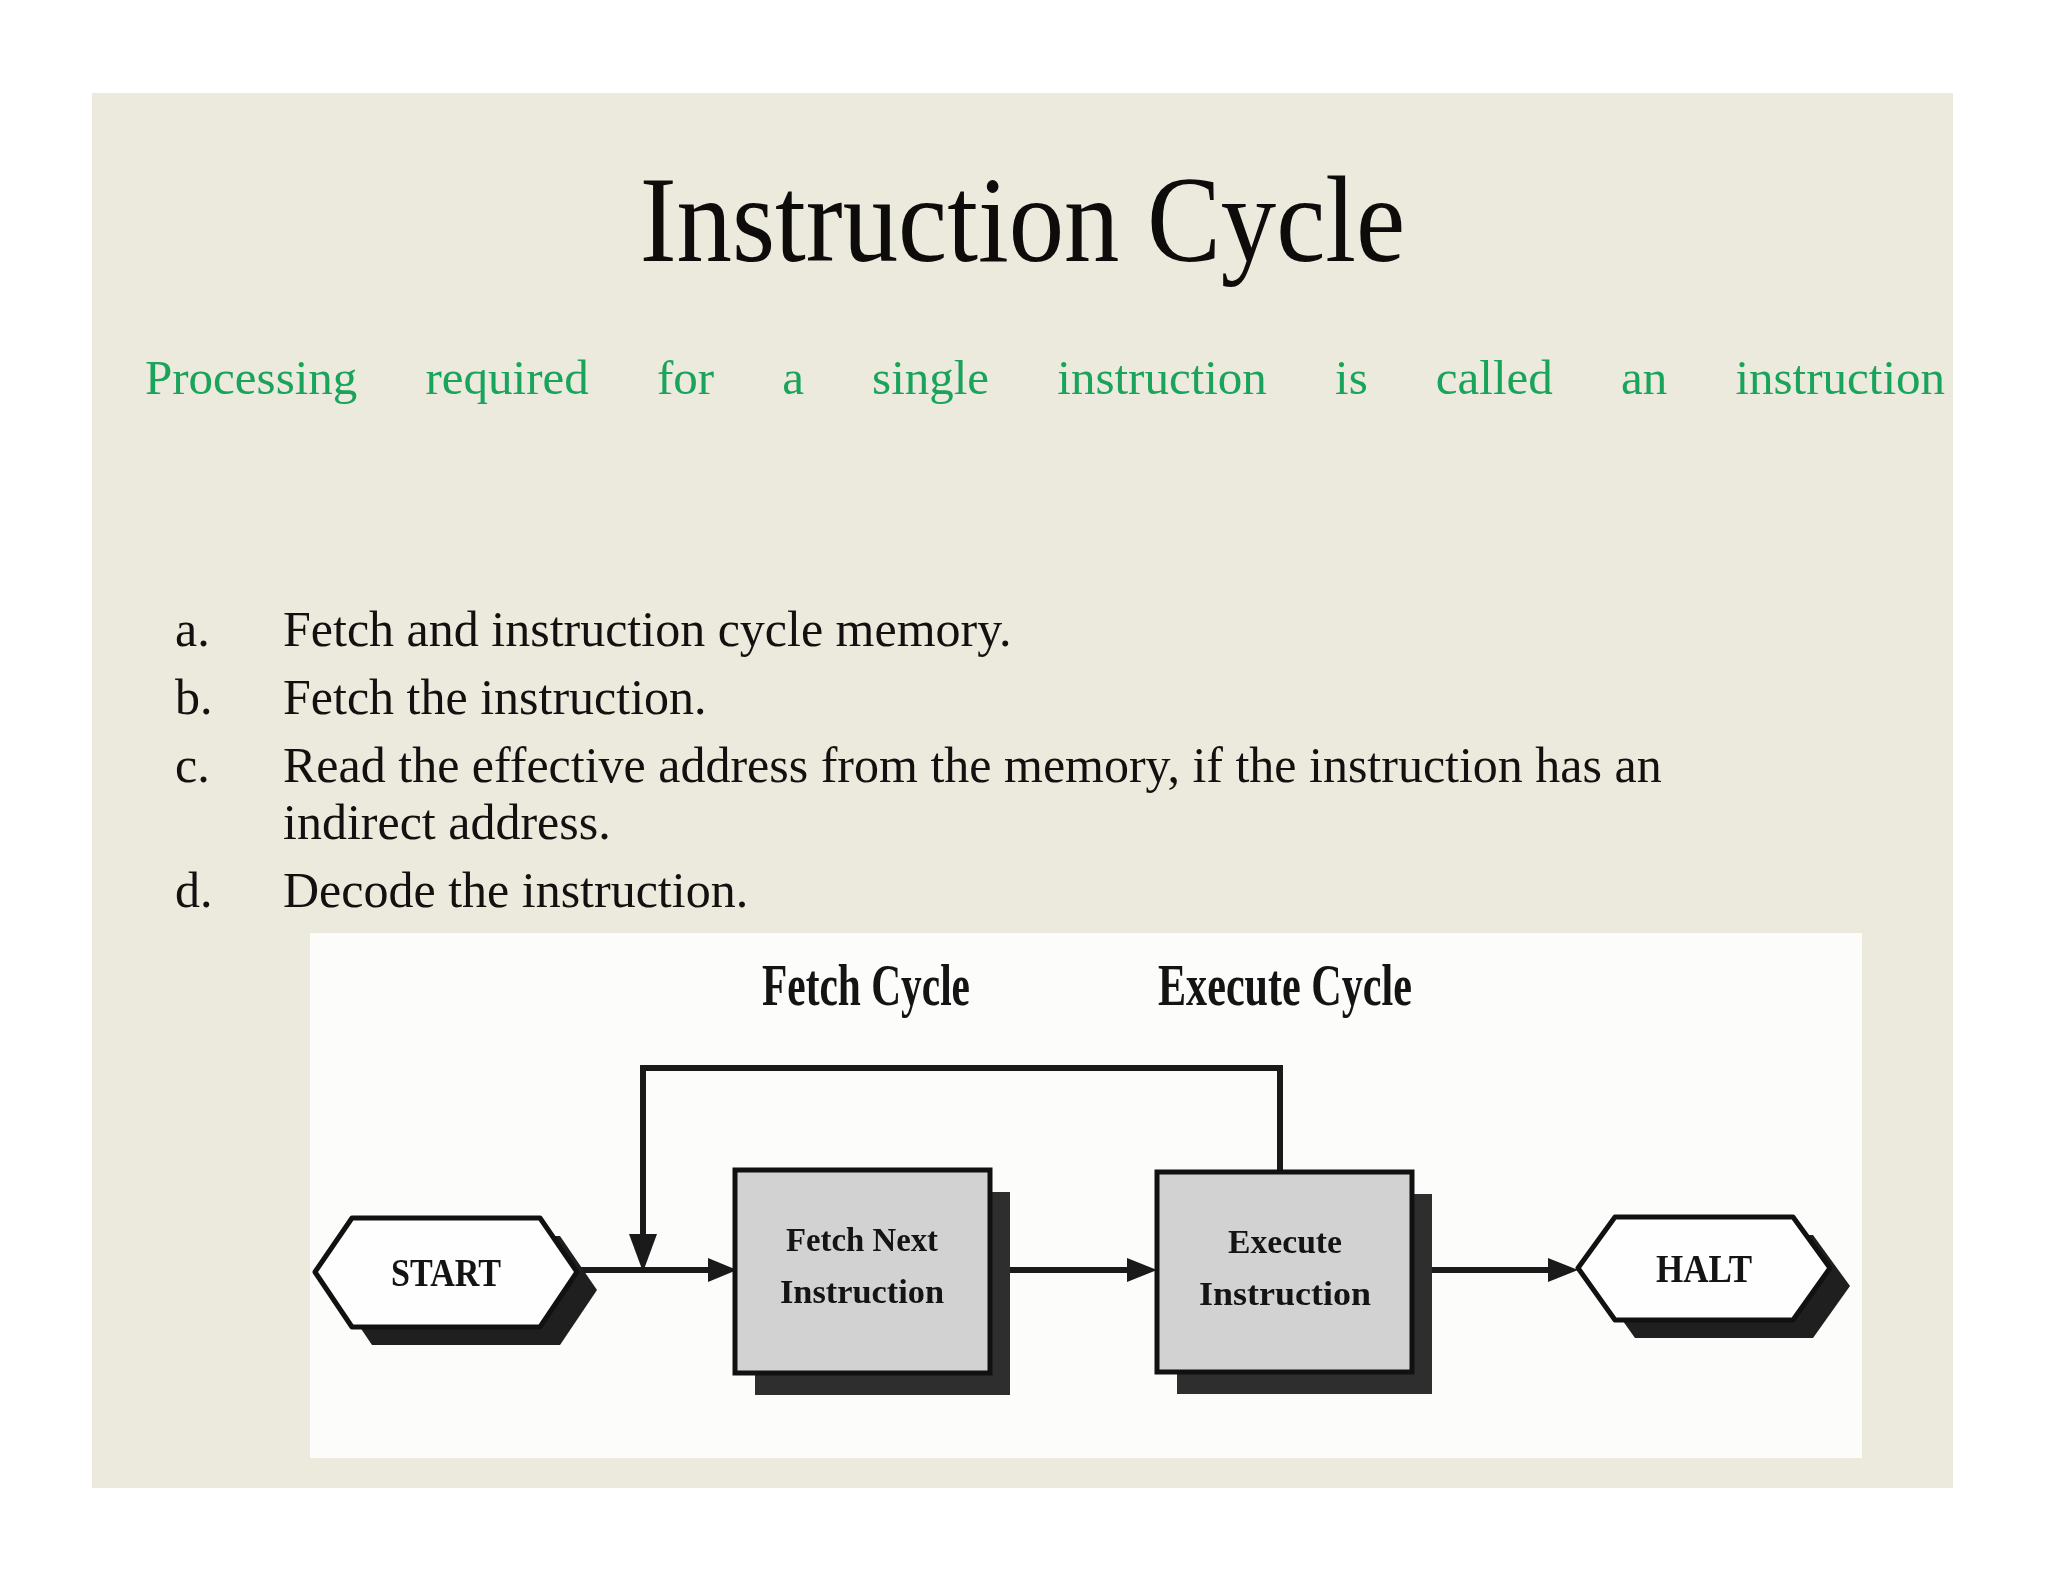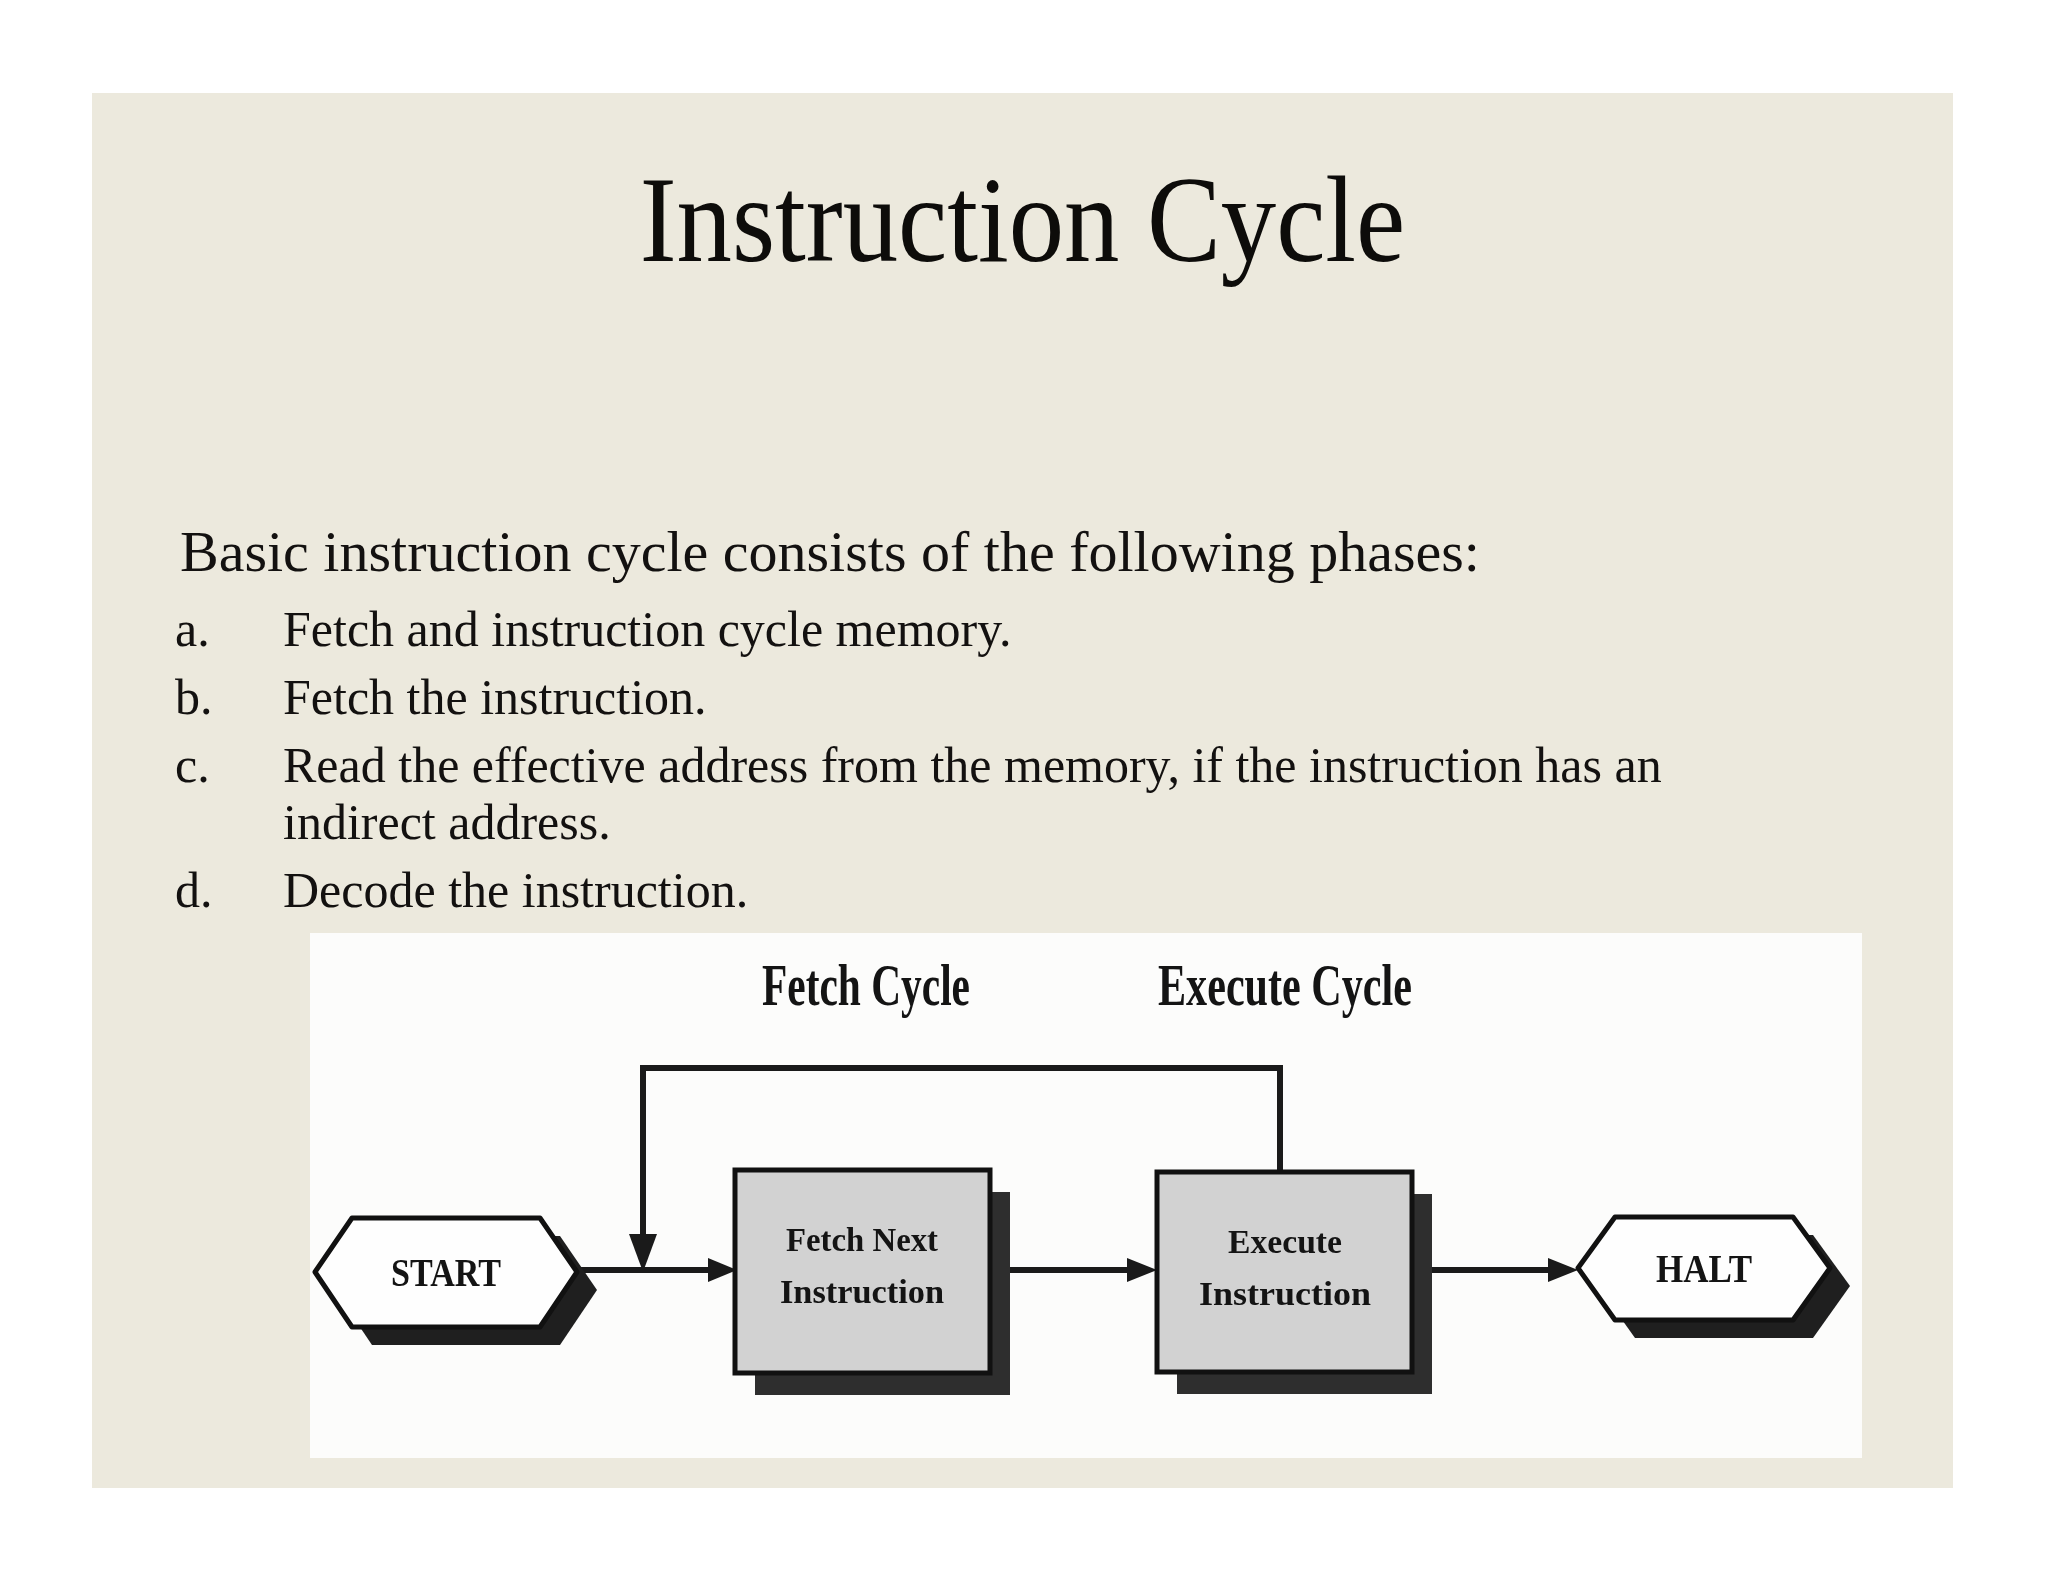--- a/index.html
+++ b/index.html
@@ -24,23 +24,23 @@
 </style>
 </head>
 <body>
 
 <div id="canvas">
   <div class="slide">
 
     <div class="title">Instruction Cycle</div>
 
     <div class="intro">
+      <div class="intro-line1">Processing required for a single instruction is called an instruction</div>
     </div>
 
-    <div class="heading">Basic instruction cycle consists of the following phases:</div>
 
     <div class="phase-list">
       <div class="phase-item">
         <span class="phase-marker">a.</span>
         <span class="phase-text">Fetch and instruction cycle memory.</span>
       </div>
       <div class="phase-item">
         <span class="phase-marker">b.</span>
         <span class="phase-text">Fetch the instruction.</span>
       </div>

